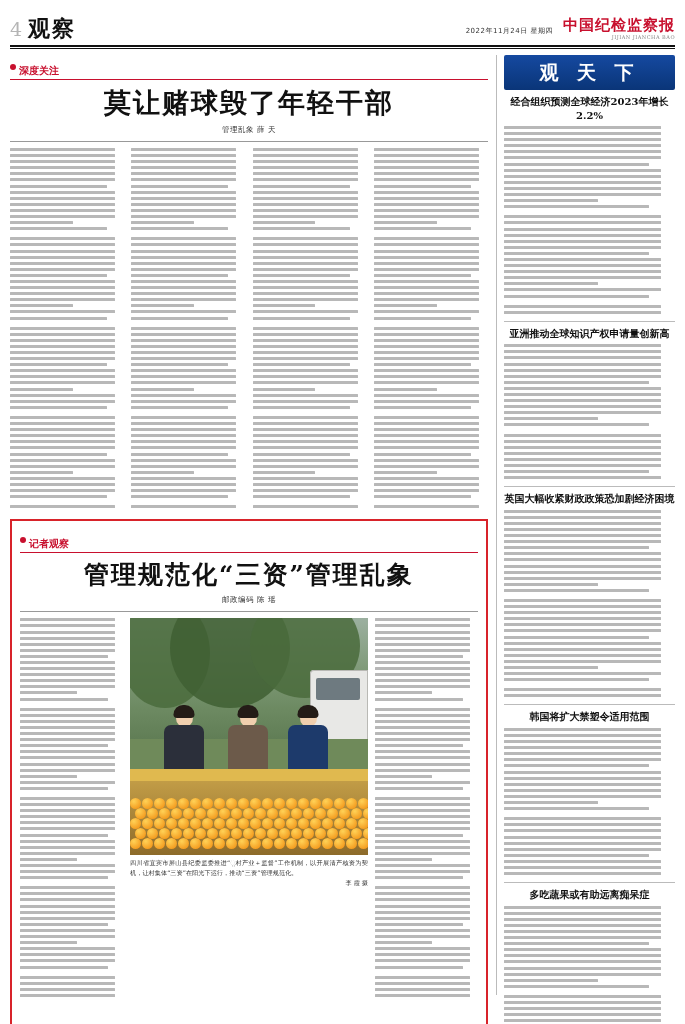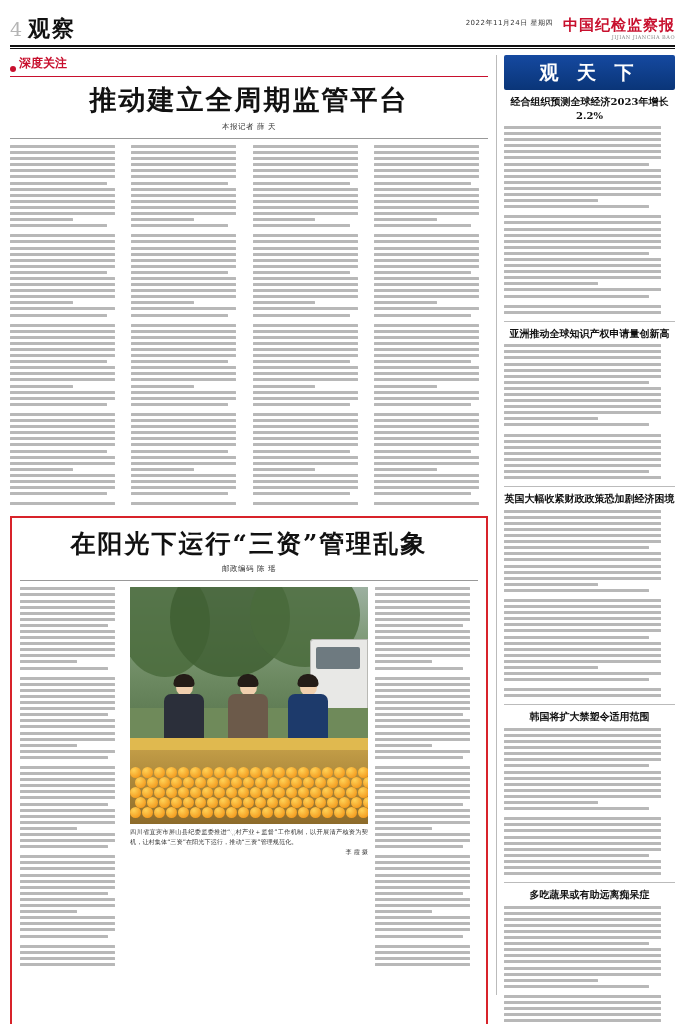--- a/index.html
+++ b/index.html
@@ -10,34 +10,34 @@
     color:#111;
     overflow:hidden;
     position:relative;
   }
   .page{width:685px;height:1024px;position:relative;box-sizing:border-box;padding:0 10px;}
 
   
   .masthead{height:42px;display:flex;align-items:flex-end;position:relative;border-bottom:none;}
   .folio{font-size:19px;color:#b5b5b5;font-family:"DejaVu Serif","Liberation Serif",serif;line-height:1;margin-right:6px;padding-bottom:3px;}
   .section-name{font-size:22px;font-weight:bold;letter-spacing:2px;line-height:1;padding-bottom:2px;}
-  .masthead-right{margin-left:auto;display:flex;gap:10px;padding-bottom:2px;}
+  .masthead-right{margin-left:auto;display:flex;align-items:flex-end;gap:10px;padding-bottom:2px;}
   .issue-date{font-size:7px;color:#333;letter-spacing:.5px;padding-bottom:4px;}
   .paper-logo{font-size:15px;font-weight:bold;color:#c8102e;letter-spacing:1px;font-family:"DejaVu Serif","Liberation Serif",serif;line-height:1;}
   .paper-logo .sub{display:block;font-size:5px;color:#888;letter-spacing:.5px;font-weight:normal;text-align:right;margin-top:2px;}
   .rule-top{height:2px;background:#111;margin-top:3px;}
   .rule-top2{height:1px;background:#111;margin-top:1px;}
 
   
   .body-grid{display:flex;gap:8px;margin-top:6px;height:940px;}
   .left-col{width:480px;position:relative;}
   .right-col{width:175px;border-left:1px solid #bbb;padding-left:7px;}
 
   
-  .tag{display:inline-flex;align-items:flex-end;gap:3px;font-size:12px;color:#c8102e;font-weight:bold;border-bottom:1px solid #c8102e;padding-bottom:2px;margin-bottom:4px;}
+  .tag{display:inline-flex;align-items:flex-start;gap:3px;font-size:10px;color:#c8102e;font-weight:bold;border-bottom:1px solid #c8102e;padding-bottom:2px;margin-bottom:4px;}
   .tag .dot{width:6px;height:6px;background:#c8102e;border-radius:50%;display:inline-block;}
   .tagline-wrap{border-bottom:1px solid #c8102e;margin-bottom:5px;}
   .tagline-wrap .tag{border-bottom:none;margin-bottom:0;padding-bottom:1px;}
 
   .kicker{text-align:center;font-size:10px;font-weight:bold;letter-spacing:1px;margin:6px 0 3px;}
   .headline{text-align:center;font-size:27px;font-weight:bold;letter-spacing:2px;font-family:"DejaVu Serif","Liberation Serif",serif;margin:2px 0 4px;}
   .byline{text-align:center;font-size:7.5px;color:#333;margin-bottom:6px;letter-spacing:.5px;}
   .hr-thin{height:1px;background:#999;margin:4px 0 6px;}
 
   
@@ -112,22 +112,22 @@
 
     <div class="left-col">
 
       <div>
         <div class="tagline-wrap">
           <span class="tag">
             <span class="dot"></span>
             <span>深度关注</span>
           </span>
         </div>
-        <div class="headline">推动建立全周期监管平台</div>
-        <div class="byline">本报记者  薛 天</div>
+        <div class="headline">莫让赌球毁了年轻干部</div>
+        <div class="byline">管理乱象  薛 天</div>
         <div class="hr-thin"></div>
         <div class="cols4" id="top-cols">
             <div class="col tcol">
               <div class="line s92"></div>
               <div class="line s92"></div>
               <div class="line s92"></div>
               <div class="line s92"></div>
               <div class="line s92"></div>
               <div class="line s92"></div>
               <div class="line s85"></div>
@@ -372,21 +372,27 @@
               <div class="line s92"></div>
               <div class="line s92"></div>
               <div class="line s85"></div>
               <div class="para-gap"></div>
               <div class="line s92"></div>
             </div>
           </div>
       </div>
 
       <div class="redbox">
-        <div class="headline">在阳光下运行“三资”管理乱象</div>
+        <div class="tagline-wrap">
+          <span class="tag">
+            <span class="dot"></span>
+            <span>记者观察</span>
+          </span>
+        </div>
+        <div class="headline">管理规范化“三资”管理乱象</div>
         <div class="byline">邮政编码  陈 瑶</div>
         <div class="hr-thin"></div>
 
         <div class="mid-area">
 
           <div class="col tcol" style="width:103px;flex:none;" id="box-col-a">
               <div class="line s92"></div>
               <div class="line s92"></div>
               <div class="line s92"></div>
               <div class="line s92"></div>

